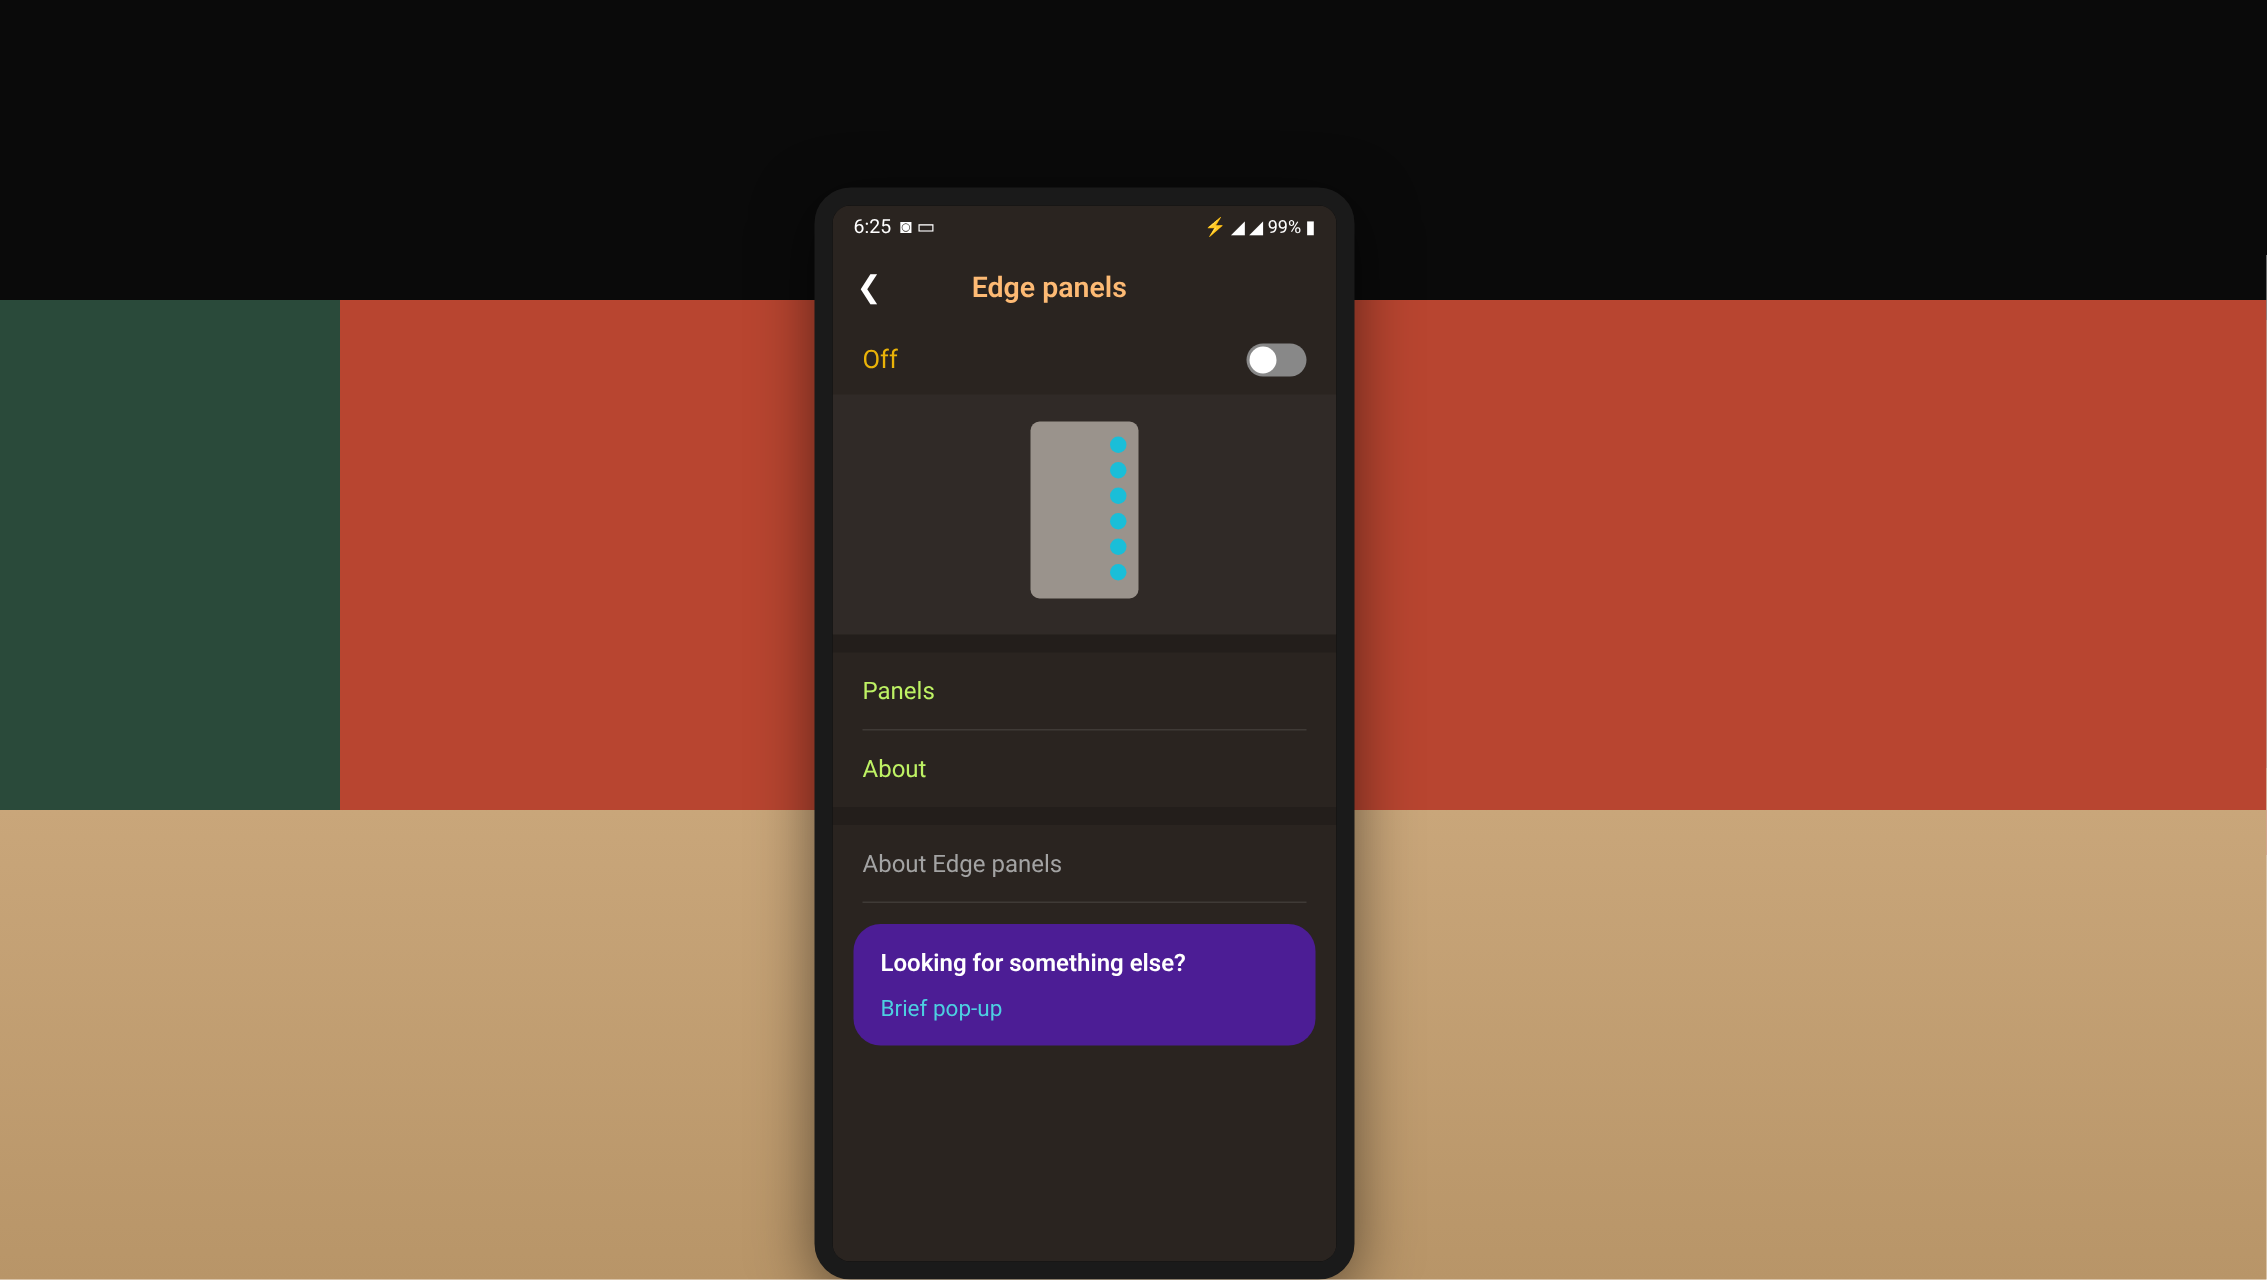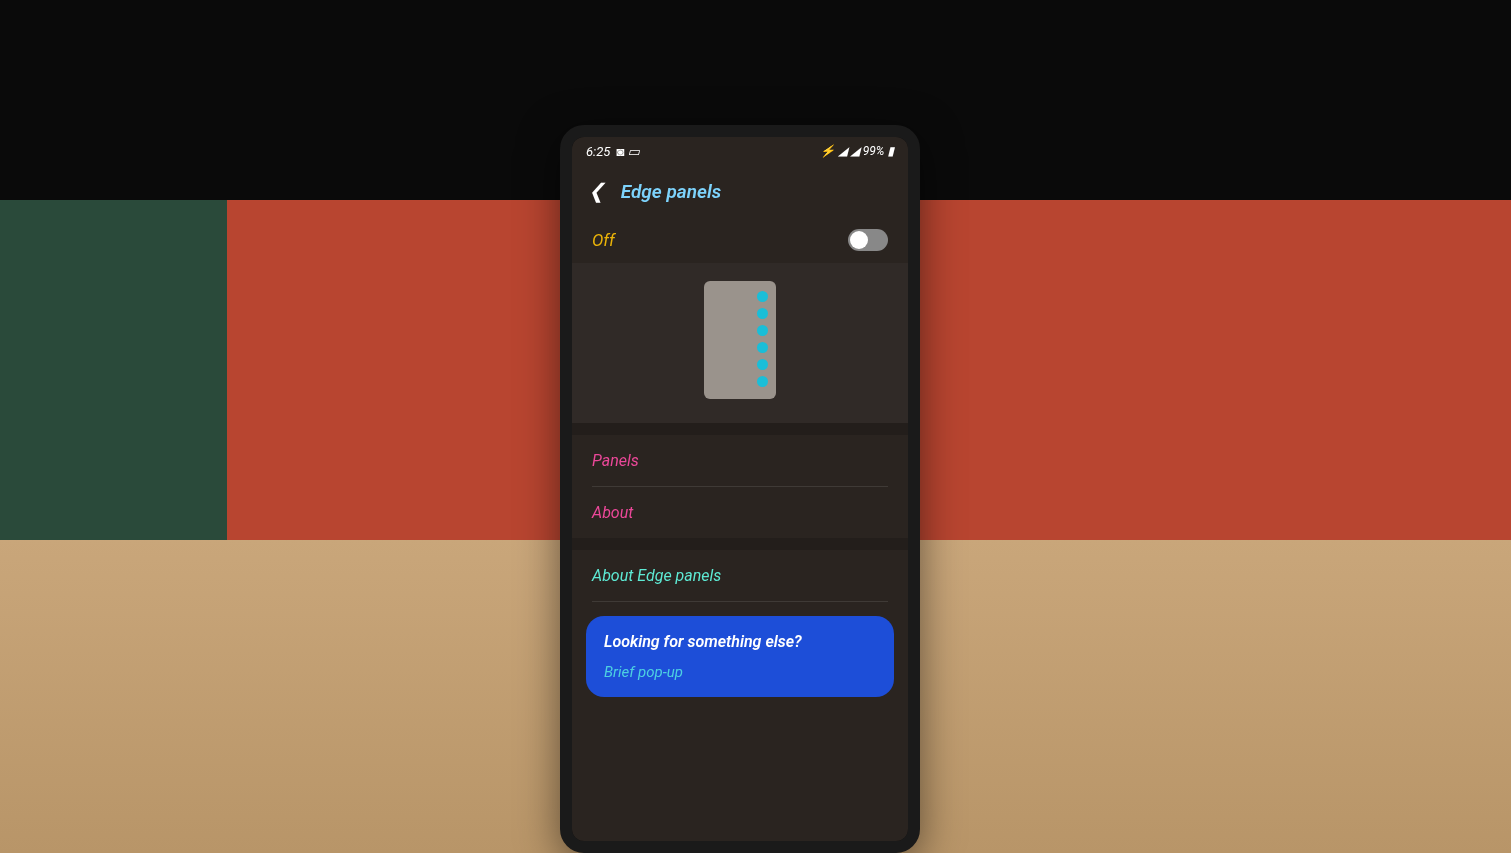--- a/index.html
+++ b/index.html
@@ -2,48 +2,48 @@
 <html><head>
   <meta charset="utf-8">
   <style>
     * { margin: 0; padding: 0; box-sizing: border-box; font-family: -apple-system, BlinkMacSystemFont, 'Segoe UI', Roboto, sans-serif; }
     body { width: 1511px; height: 853px; background: linear-gradient(180deg, #1a1a1a 0%, #1a1a1a 25%, #7a4530 25%, #8a5540 60%, #b8936a 60%, #c9a67a 100%); position: relative; overflow: hidden; }
     
     .background-top { position: absolute; top: 0; left: 0; right: 0; height: 200px; background: #0a0a0a; }
     .background-wall { position: absolute; top: 200px; left: 0; right: 0; height: 370px; background: linear-gradient(90deg, #2a4a3a 0%, #2a4a3a 15%, #b84530 15%, #b84530 100%); }
     .background-desk { position: absolute; top: 540px; left: 0; right: 0; bottom: 0; background: linear-gradient(180deg, #c9a67a 0%, #b89568 100%); }
     
-    .phone { position: absolute; left: 560px; top: 125px; width: 360px; height: 728px; background: #0a0a0a; border: 12px solid #1a1a1a; border-radius: 24px; overflow: hidden; box-shadow: 0 10px 40px rgba(0,0,0,0.5); font-style: italic; }
+    .phone { position: absolute; left: 543px; top: 125px; width: 360px; height: 728px; background: #0a0a0a; border: 12px solid #1a1a1a; border-radius: 24px; overflow: hidden; box-shadow: 0 10px 40px rgba(0,0,0,0.5); }
     .phone-inner { width: 100%; height: 100%; background: #2a2420; display: flex; flex-direction: column; }
     
     .status-bar { display: flex; justify-content: space-between; align-items: center; padding: 6px 14px; font-size: 13px; color: #fff; height: 28px; }
     .status-left { display: flex; align-items: center; gap: 6px; }
     .status-right { display: flex; align-items: center; gap: 3px; font-size: 12px; }
     
     .header { display: flex; align-items: center; padding: 14px 16px; gap: 16px; }
     .back-icon { color: #fff; font-size: 20px; cursor: pointer; }
-    .header-title { color: #7dd3fc; font-size: 19px; font-weight: 600; }
+    .header-title { color: #fdba74; font-size: 19px; font-weight: 600; margin-left: 44px; }
     
     .toggle-row { display: flex; justify-content: space-between; align-items: center; padding: 12px 20px; }
     .toggle-label { color: #eab308; font-size: 17px; }
     .toggle-switch { width: 40px; height: 22px; background: #888; border-radius: 11px; position: relative; cursor: pointer; }
     .toggle-thumb { position: absolute; left: 2px; top: 2px; width: 18px; height: 18px; background: #fff; border-radius: 50%; }
     
     .preview-area { display: flex; justify-content: center; align-items: center; padding: 18px 0 24px; background: rgba(255,255,255,0.03); }
     .preview-rect { width: 72px; height: 118px; background: #9a938c; border-radius: 6px; position: relative; display: flex; align-items: flex-start; justify-content: flex-end; padding: 10px 8px; }
     .preview-dots { display: flex; flex-direction: column; gap: 6px; }
     .preview-dot { width: 11px; height: 11px; background: #1abed8; border-radius: 50%; }
     
     .menu-section { display: flex; flex-direction: column; }
-    .menu-item { padding: 16px 20px; color: #5eead4; font-size: 16px; cursor: pointer; }
-    .menu-item.dimmed { color: #ec4899; }
+    .menu-item { padding: 16px 20px; color: #a3a3a3; font-size: 16px; cursor: pointer; }
+    .menu-item.dimmed { color: #bef264; }
     .divider { height: 1px; background: rgba(255,255,255,0.1); margin: 0 20px; }
     .section-gap { height: 12px; background: rgba(0,0,0,0.15); }
     
-    .suggestion-card { margin: 14px 14px 0; padding: 16px 18px; background: #1d4ed8; border-radius: 18px; }
+    .suggestion-card { margin: 14px 14px 0; padding: 16px 18px; background: #4c1d95; border-radius: 18px; }
     .suggestion-title { color: #fff; font-size: 16px; font-weight: 600; margin-bottom: 12px; }
     .suggestion-link { color: #4dd0e1; font-size: 15px; cursor: pointer; }
   </style>
 </head>
 <body>
 
 <div class="background-top"></div>
 <div class="background-wall"></div>
 <div class="background-desk"></div>
 

